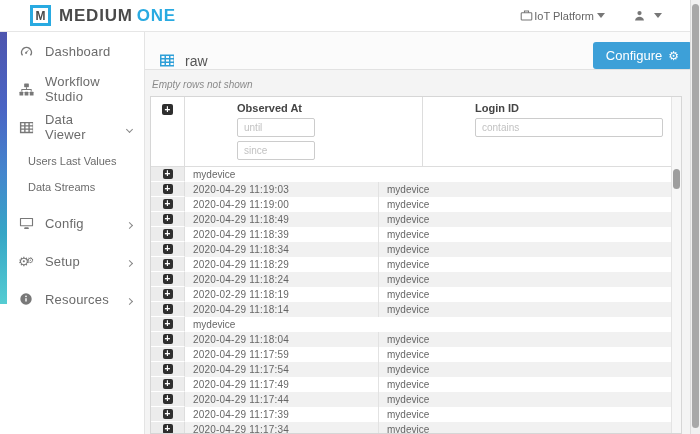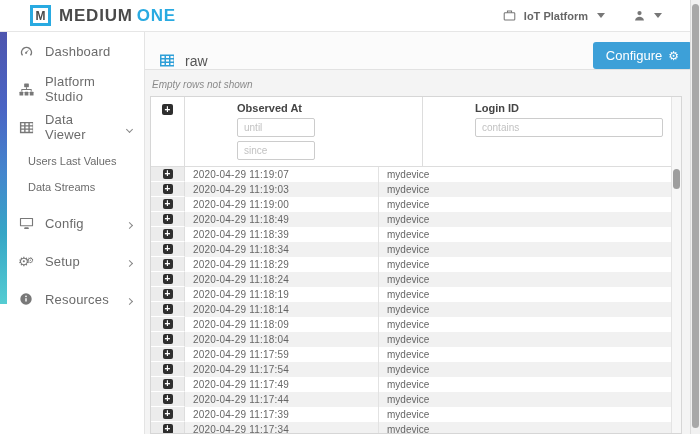--- a/index.html
+++ b/index.html
@@ -8,21 +8,21 @@
   .app { position:relative; width:700px; height:434px; overflow:hidden; background:#fff; }
 
   
   .topbar { height:32px; display:flex; align-items:center; background:#fff; border-bottom:1px solid #e6e6e6; padding:0 24px 0 30px; }
   .brand { display:flex; align-items:center; gap:8px; }
   .logo-box { width:21px; height:21px; border:3px solid #29aae1; display:flex; align-items:center; justify-content:center;
               font-size:12px; font-weight:bold; color:#4a4a4a; background:#fff; }
   .brand-text { font-size:17px; font-weight:600; letter-spacing:.8px; color:#4a4a4a; }
   .brand-one { color:#29aae1; margin-left:4px; }
   .topbar-right { margin-left:auto; display:flex; align-items:center; gap:26px; margin-right:14px; }
-  .platform { display:flex; align-items:center; gap:6px; font-size:11px; color:#666; cursor:pointer;font-weight:bold; }
+  .platform { display:flex; align-items:center; font-size:11px; color:#666; cursor:pointer; }
   .caret { width:0; height:0; border-left:4px solid transparent; border-right:4px solid transparent; border-top:5px solid #777; margin-left:3px; }
   .user-menu { display:flex; align-items:center; gap:4px; cursor:pointer; }
 
   
   .body { display:flex; height:402px; }
 
   
   .sidebar { width:145px; background:#fff; border-right:1px solid #e4e4e4; position:relative; flex-shrink:0; }
   .accent-strip { position:absolute; left:0; top:0; width:7px; height:272px;
     background:linear-gradient(180deg,#4d55ae 0%,#4a64c4 28%,#4486cd 52%,#36a6c6 74%,#55ccd2 100%); }
@@ -133,21 +133,21 @@
         <div class="nav-item">
           <span class="nav-icon">
             <svg viewBox="0 0 16 16" width="15" height="15" fill="#787878">
                 <rect x="5.5" y="1.5" width="5" height="4" rx="0.5"></rect>
                 <rect x="0.5" y="10.5" width="4" height="4" rx="0.5"></rect>
                 <rect x="6" y="10.5" width="4" height="4" rx="0.5"></rect>
                 <rect x="11.5" y="10.5" width="4" height="4" rx="0.5"></rect>
                 <path d="M7.5 5.5h1V7.5h5V10h-1V8.5h-9V10h-1V7.5h5z"></path>
               </svg>
           </span>
-          <span class="nav-label">Platform Studio</span>
+          <span class="nav-label">Workflow Studio</span>
         </div>
 
         <div class="nav-item">
           <span class="nav-icon">
             <svg viewBox="0 0 16 16" width="15" height="15" fill="#787878">
                 <path d="M1 2h14v12H1zm1.5 1.5v2h3v-2zm4.5 0v2h3v-2zm4.5 0v2h3v-2zm-9 3.5v2h3V7zm4.5 0v2h3V7zm4.5 0v2h3V7zm-9 3.5v2h3v-2zm4.5 0v2h3v-2zm4.5 0v2h3v-2z"></path>
               </svg>
           </span>
           <span class="nav-label">Data Viewer</span>
           <span class="nav-chevron"><span class="chev chev-down"></span></span>
@@ -224,21 +224,20 @@
               <div class="th-label">Login ID</div>
               <input class="filter-input input-lg" placeholder="contains" style="">
             </div>
           </div>
 
           <div class="tbody">
               <div class="row">
               <div class="cell-expand">
                 <button class="plus-btn"></button>
               </div>
-              <div class="cell-time">2020-04-29 11:19:07</div>
               <div class="cell-login">mydevice</div>
             </div>
               <div class="row">
               <div class="cell-expand">
                 <button class="plus-btn"></button>
               </div>
               <div class="cell-time">2020-04-29 11:19:03</div>
               <div class="cell-login">mydevice</div>
             </div>
               <div class="row">
@@ -280,35 +279,34 @@
               <div class="cell-expand">
                 <button class="plus-btn"></button>
               </div>
               <div class="cell-time">2020-04-29 11:18:24</div>
               <div class="cell-login">mydevice</div>
             </div>
               <div class="row">
               <div class="cell-expand">
                 <button class="plus-btn"></button>
               </div>
-              <div class="cell-time">2020-04-29 11:18:19</div>
+              <div class="cell-time">2020-02-29 11:18:19</div>
               <div class="cell-login">mydevice</div>
             </div>
               <div class="row">
               <div class="cell-expand">
                 <button class="plus-btn"></button>
               </div>
               <div class="cell-time">2020-04-29 11:18:14</div>
               <div class="cell-login">mydevice</div>
             </div>
               <div class="row">
               <div class="cell-expand">
                 <button class="plus-btn"></button>
               </div>
-              <div class="cell-time">2020-04-29 11:18:09</div>
               <div class="cell-login">mydevice</div>
             </div>
               <div class="row">
               <div class="cell-expand">
                 <button class="plus-btn"></button>
               </div>
               <div class="cell-time">2020-04-29 11:18:04</div>
               <div class="cell-login">mydevice</div>
             </div>
               <div class="row">

